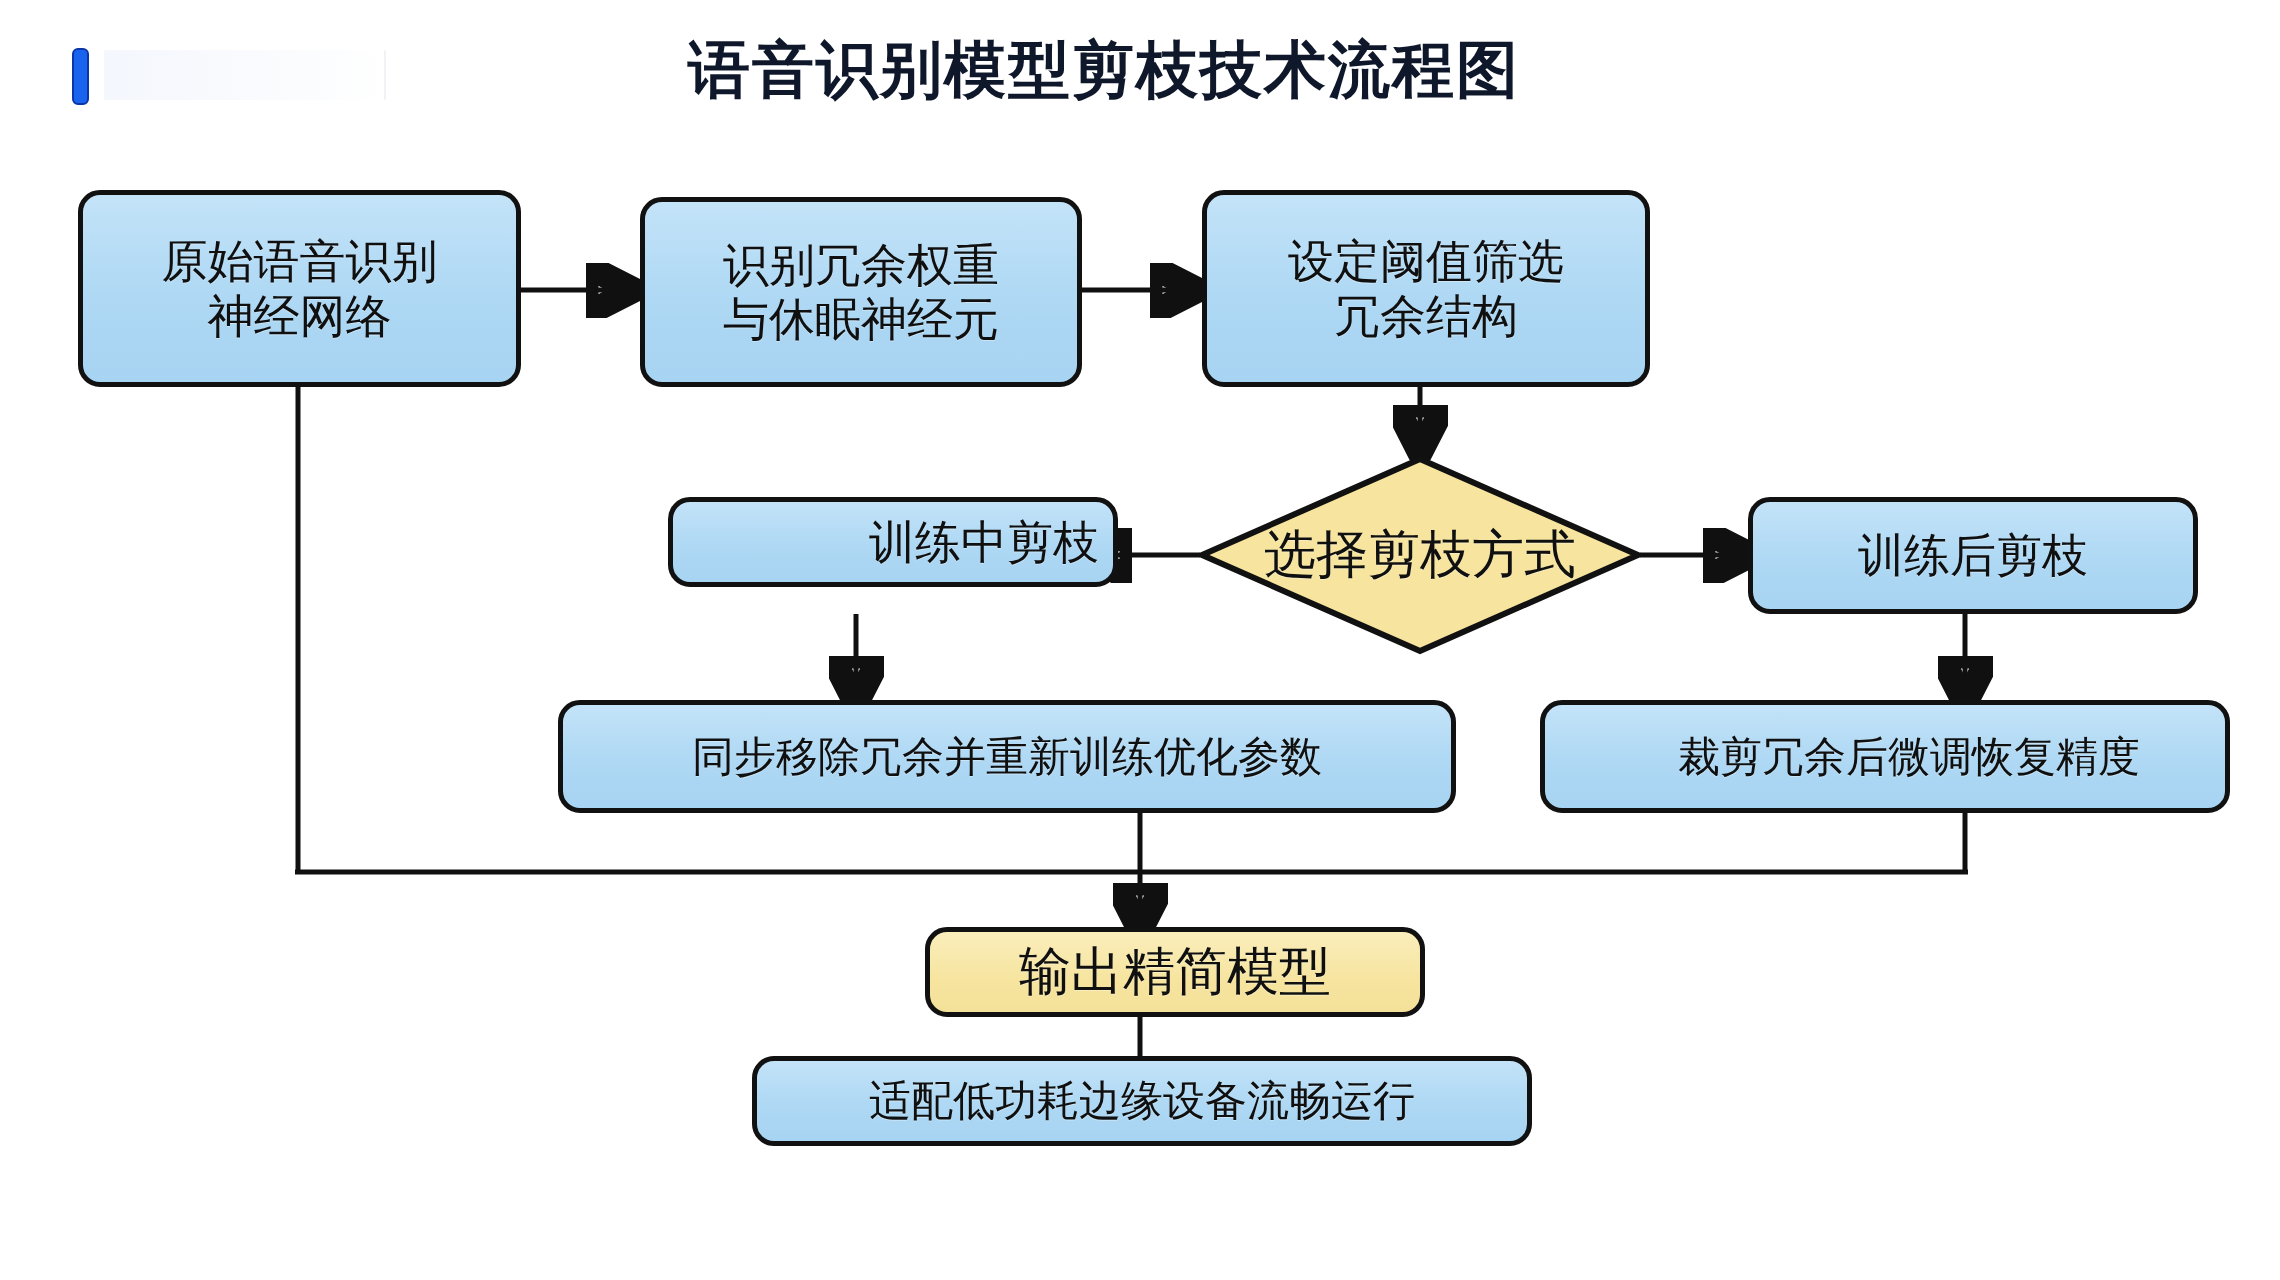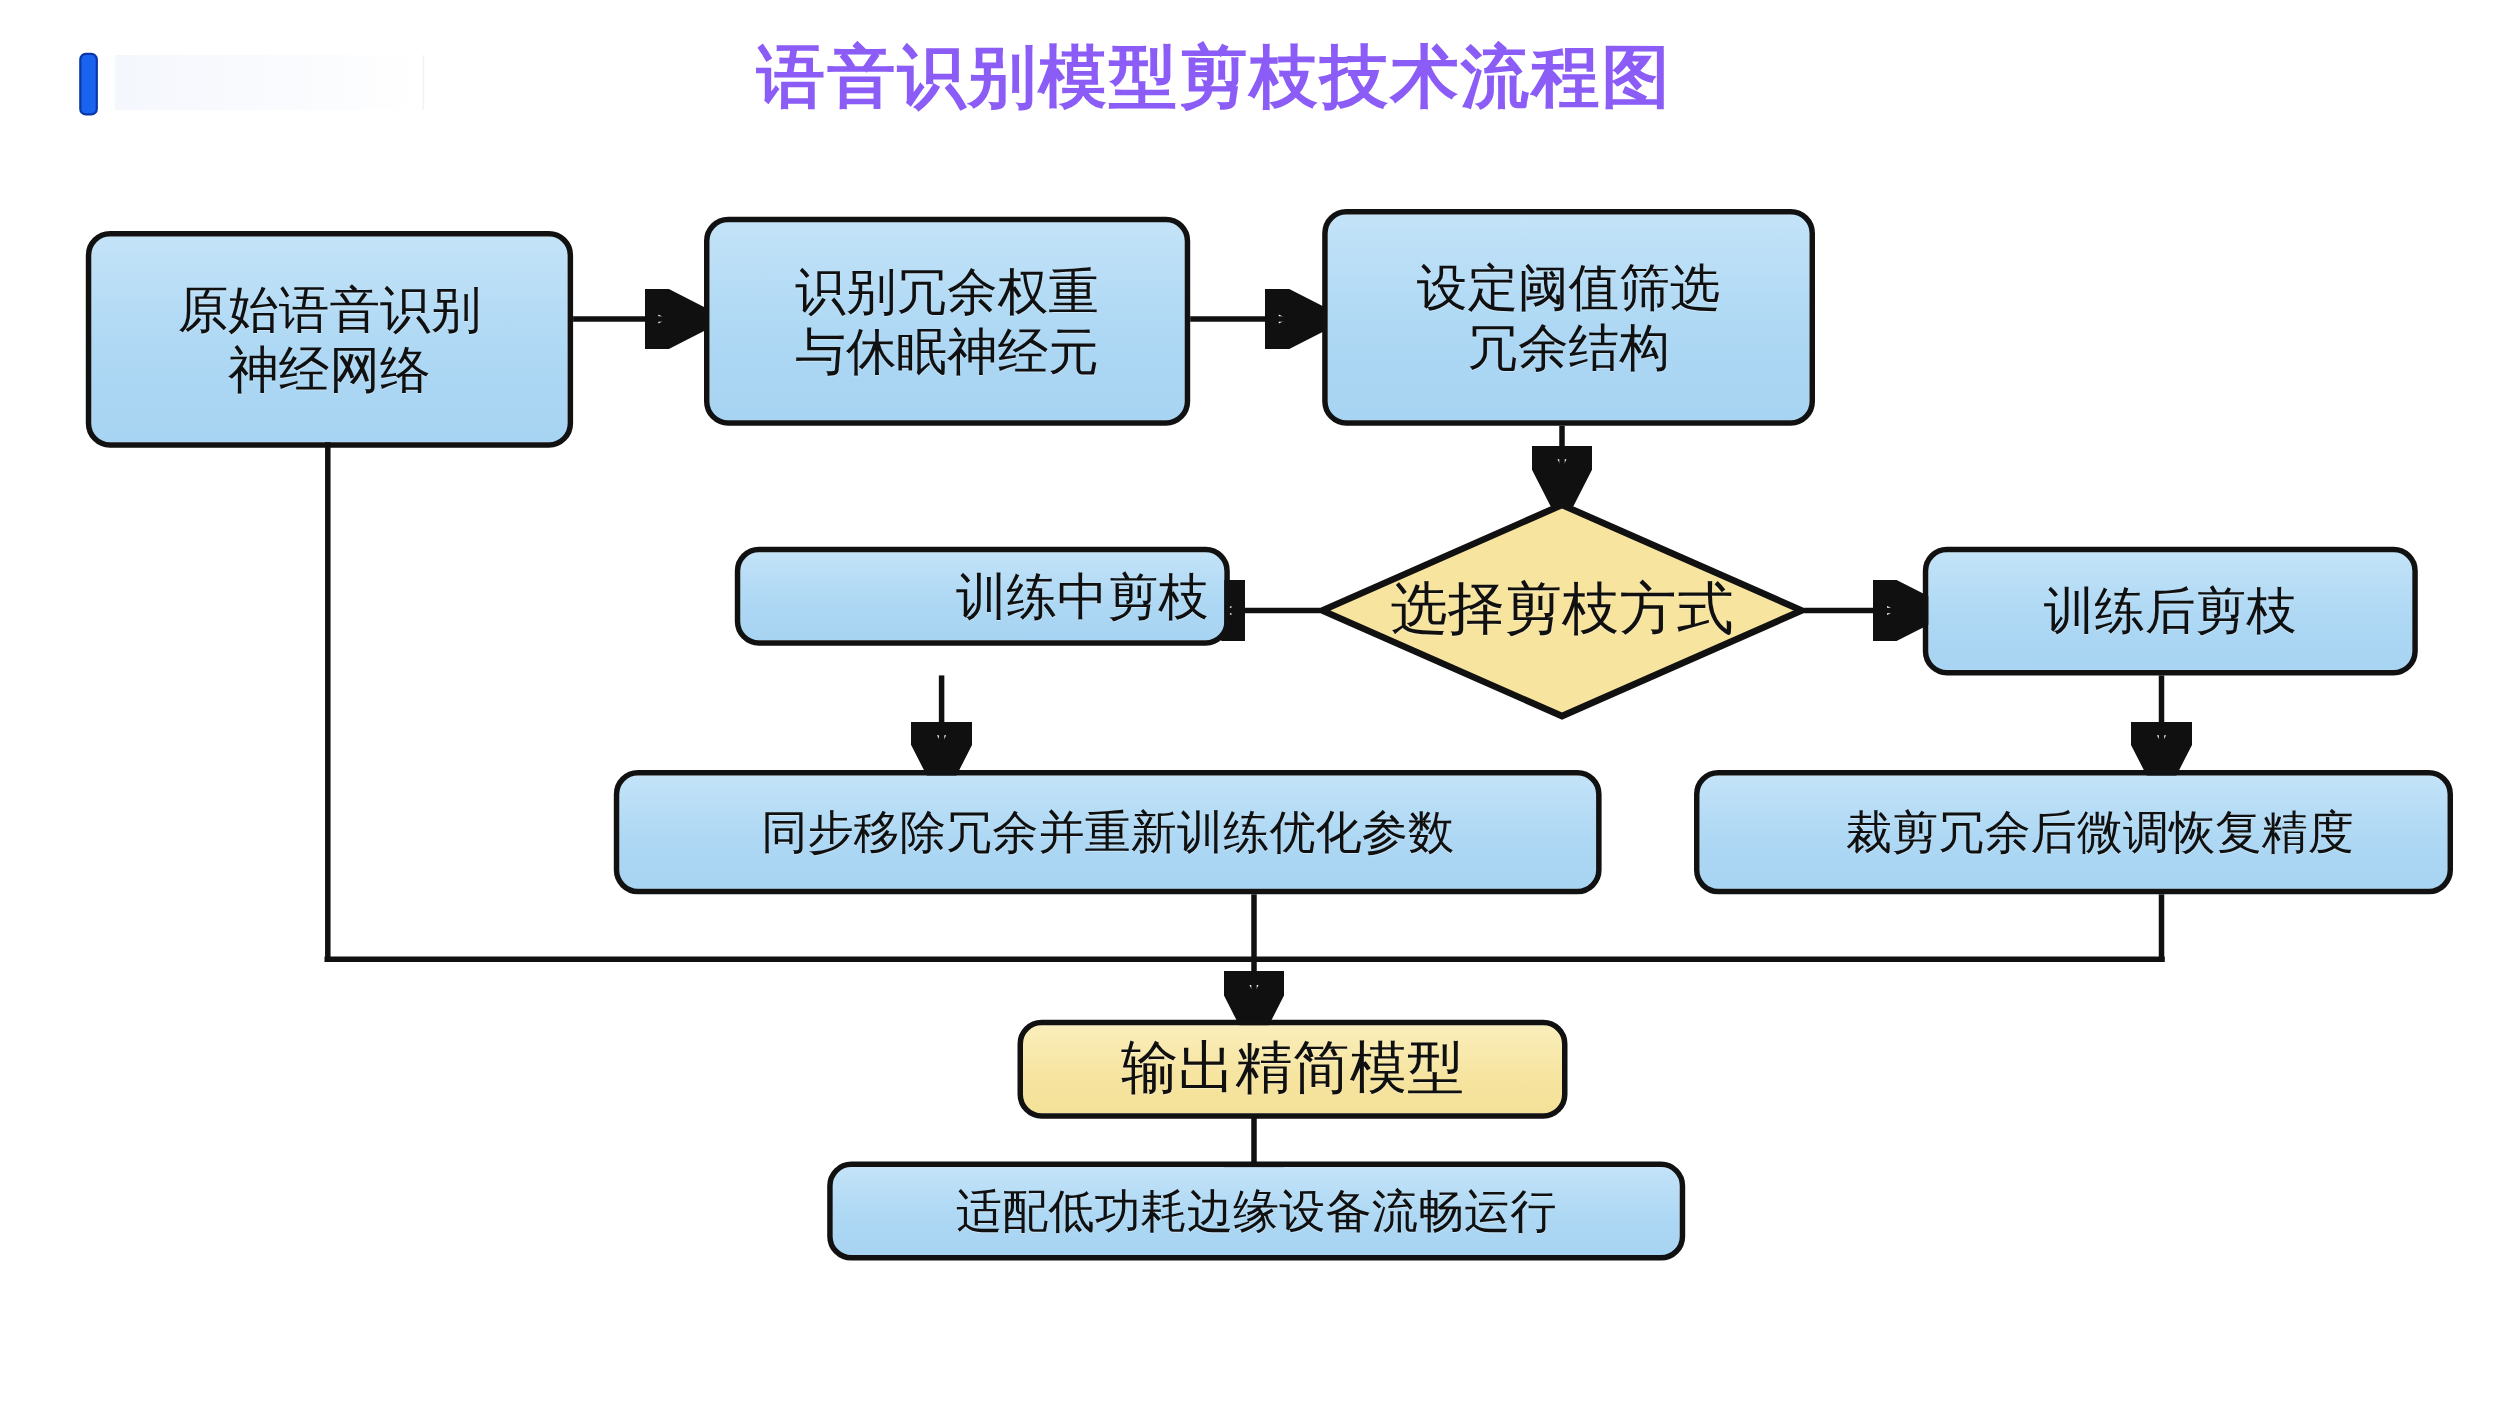--- a/index.html
+++ b/index.html
@@ -39,21 +39,21 @@
     border-radius: 2px;
   }
   #page-title {
     position: absolute;
     left: 0;
     top: 28px;
     width: 2208px;
     text-align: center;
     font-size: 62px;
     font-weight: 700;
-    color: #8b5cf6;
+    color: #0f172a;
     letter-spacing: 2px;
     white-space: nowrap;
   }
 
   
   #wires {
     position: absolute;
     left: 0;
     top: 0;
     width: 2280px;
@@ -150,21 +150,21 @@
 
     <path d="M298,347 L298,872"></path>
 
     <line x1="295" y1="872" x2="1968" y2="872"></line>
 
     <line x1="1140" y1="872" x2="1140" y2="925" marker-end="url(#ah)"></line>
 
     <line x1="1140" y1="1016" x2="1140" y2="1100" marker-end="url(#ah)"></line>
   </svg>
 
-  <div class="node box blue f-lg" style="left:78px; top:190px; width:443px; height:197px;margin-top:20px;">
+  <div class="node box blue f-lg" style="left:78px; top:190px; width:443px; height:197px;">
     <span class="txt">原始语音识别
 神经网络</span>
   </div>
 
   <div class="node box blue f-lg" style="left:640px; top:197px; width:442px; height:190px;">
     <span class="txt">识别冗余权重
 与休眠神经元</span>
   </div>
 
   <div class="node box blue f-lg" style="left:1202px; top:190px; width:448px; height:197px;">

